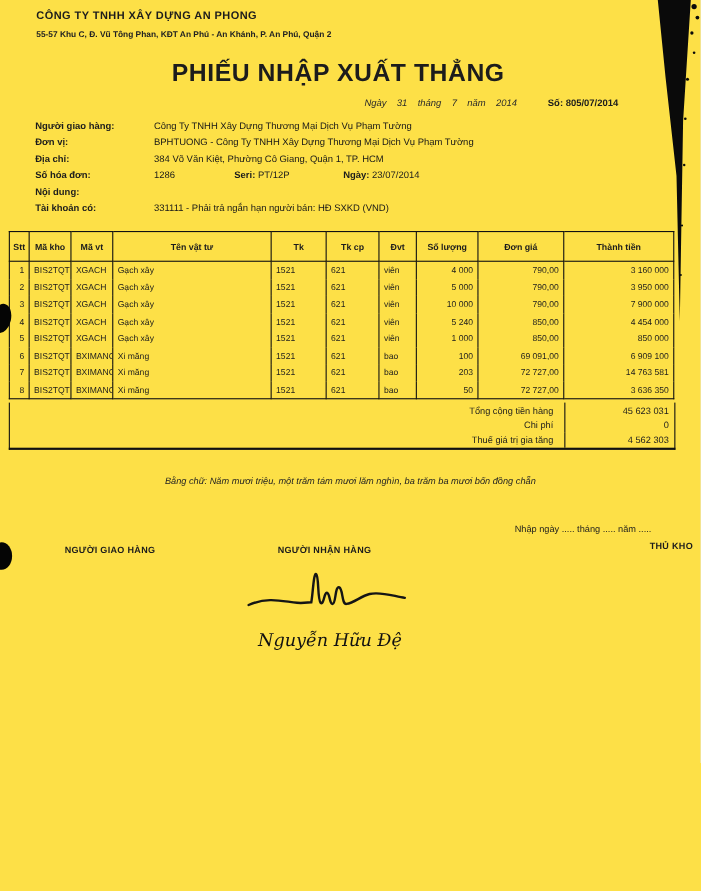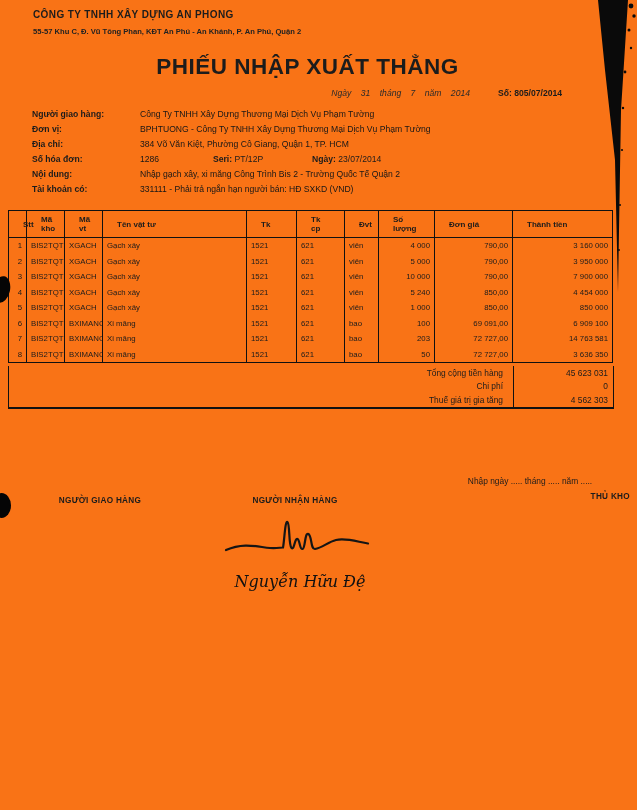--- a/index.html
+++ b/index.html
@@ -1,35 +1,35 @@
 <!DOCTYPE html>
 <html><head>
 <meta charset="utf-8">
 <style>
   html,body{margin:0;padding:0;background:#e8e8e8;}
   .page{
     position:relative;width:637px;height:810px;margin:0 auto;
-    background:#f97316;overflow:hidden;color:#1c1c1c;
+    background:#fde047;overflow:hidden;color:#1c1c1c;
     font-family:"Liberation Sans","DejaVu Sans",sans-serif;
   }
   .abs{position:absolute;}
   
   .company-name{left:33px;top:9px;font-size:10px;font-weight:bold;letter-spacing:.4px;}
   .company-address{left:33px;top:27px;font-size:7.6px;font-weight:bold;color:#222;}
   .doc-title{left:0;right:22px;top:54px;text-align:center;font-size:22.5px;font-weight:bold;letter-spacing:.5px;}
   .date-line{left:170px;width:300px;top:88px;text-align:right;font-size:8.6px;font-style:italic;word-spacing:7px;color:#2a2a2a;}
   .doc-no{left:498px;top:88px;font-size:8.6px;font-weight:bold;}
   
   .info-label{left:32px;font-size:8.6px;font-weight:bold;}
   .info-value{left:140px;font-size:8.6px;color:#171717;}
   
   table.items{border-collapse:collapse;table-layout:fixed;}
   table.items th{
     border:1.4px solid #111;font-size:8px;font-weight:bold;
-    height:26px;text-align:left;padding:0 14px;background:transparent;
+    height:26px;text-align:center;padding:0 2px;background:transparent;
   }
   table.items td{
     border-left:1.2px solid #111;border-right:1.2px solid #111;
     font-size:7.8px;height:15.5px;padding:0 4px;white-space:nowrap;overflow:hidden;
   }
   table.items tr:last-child td{border-bottom:1.6px solid #111;}
   td.al{text-align:left;} td.ar{text-align:right;}
   
   .totals-box{left:8px;top:366px;width:604px;border-left:1.2px solid #111;border-right:1.4px solid #111;border-bottom:2px solid #111;}
   .totals-line{display:flex;height:13.5px;align-items:center;}
@@ -80,21 +80,20 @@
   <div class="abs" style="top:154px;left:213px;font-size:8.6px">
     <span style="font-weight:bold">Seri:</span>
     <span>PT/12P</span>
   </div>
   <div class="abs" style="top:154px;left:312px;font-size:8.6px">
     <span style="font-weight:bold">Ngày:</span>
     <span>23/07/2014</span>
   </div>
 
   <div class="abs info-label" style="top:169px">Nội dung:</div>
-  <div class="abs info-value" style="top:169px">Nhập gạch xây, xi măng Công Trình Bis 2 - Trường Quốc Tế Quận 2</div>
 
   <div class="abs info-label" style="top:184px">Tài khoản có:</div>
   <div class="abs info-value" style="top:184px">331111 - Phải trả ngắn hạn người bán: HĐ SXKD (VND)</div>
 
   <table class="items abs" style="left:8px;top:210px;width:604px">
     <colgroup>
       <col style="width:18px">
         <col style="width:38px">
         <col style="width:38px">
         <col style="width:144px">
@@ -229,20 +228,21 @@
           <div class="t-label">Chi phí</div>
           <div class="t-value">0</div>
         </div>
         <div class="totals-line">
           <div class="t-label">Thuế giá trị gia tăng</div>
           <div class="t-value">4 562 303</div>
         </div>
       </div>
   </div>
 
+  <div class="abs amount-words">Bằng chữ: Năm mươi triệu, một trăm tám mươi lăm nghìn, ba trăm ba mươi bốn đồng chẵn</div>
 
   <div class="abs stock-line">Nhập ngày ..... tháng ..... năm .....</div>
   <div class="abs storekeeper sig-head">THỦ KHO</div>
   <div class="abs sig-deliverer sig-head">NGƯỜI GIAO HÀNG</div>
   <div class="abs sig-receiver sig-head">NGƯỜI NHẬN HÀNG</div>
 
   <svg class="abs" style="left:222px;top:510px" width="150" height="48" viewBox="0 0 150 48">
     <path d="M4,40 C22,32 36,37 48,38 C55,38.5 58,37.5 61,37.5 C62.5,30 63,10 65.5,12 C68,14 66.5,35 69.5,38 C72.5,40.5 72.5,28 75.5,29 C78,30 77.5,39.5 80.5,39 C83.5,38.5 82.5,22 86.5,24 C90,26 88.5,39.5 93,39 C100,38 106,32 114,30 C124,27.5 136,32 146,33.5" fill="none" stroke="#151515" stroke-width="2.2" stroke-linecap="round"></path>
   </svg>
   <div class="abs sig-name">Nguyễn Hữu Đệ</div>

